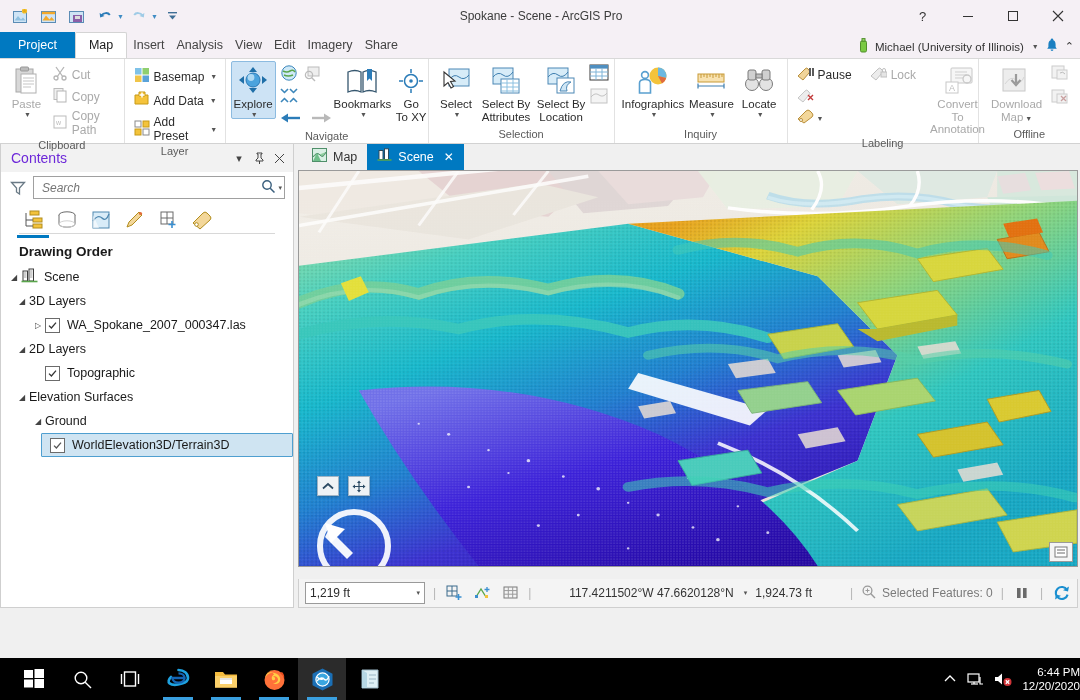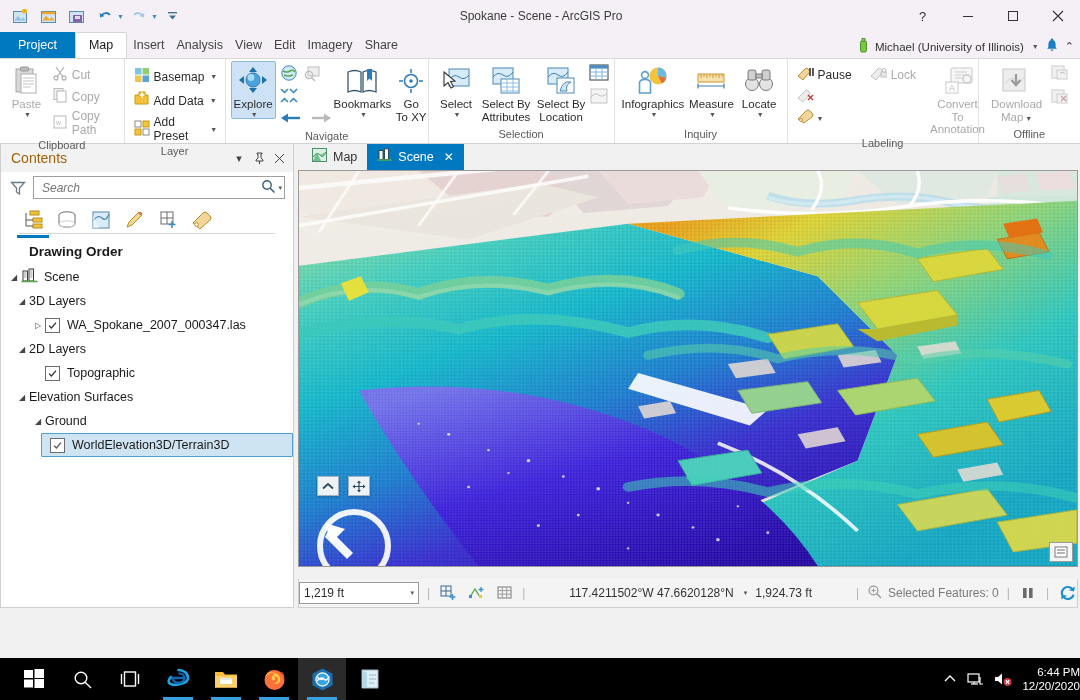--- a/index.html
+++ b/index.html
@@ -43,49 +43,49 @@
   .smallrow.dis .lb{color:#aaa;}
   .caret{font-size:7px;color:#555;margin-left:2px;}
   .stack{display:flex;flex-direction:column;justify-content:center;gap:1px;padding-top:2px;}
 
   
   .main{display:flex;height:464px;background:#f0f0f0;}
 
   
   .pane{width:292px;background:#fff;border:1px solid #cfcfcf;border-top:none;margin:0;display:flex;flex-direction:column;}
   .pane-head{height:28px;display:flex;align-items:center;padding:0 6px 0 10px;background:#f2f2f2;}
-  .pane-title{font-size:14px;color:#a16207;flex:1;}
+  .pane-title{font-size:14px;color:#6d28d9;flex:1;}
   .pane-head .pb{width:16px;height:16px;display:flex;align-items:center;justify-content:center;color:#444;font-size:11px;margin-left:4px;}
   .search-row{display:flex;align-items:center;gap:6px;padding:4px 8px 2px;}
   .funnel{width:18px;height:18px;display:flex;align-items:center;justify-content:center;}
   .search-box{flex:1;height:21px;border:1px solid #a0a0a0;background:#fff;display:flex;align-items:center;padding:0 2px 0 6px;}
   .search-box input{border:none;outline:none;flex:1;font-size:12px;font-style:italic;color:#777;font-family:"Liberation Sans",sans-serif;background:transparent;}
   .tabicons{display:flex;align-items:center;gap:6px;padding:6px 0 0 18px;}
   .tabicon{width:28px;height:26px;display:flex;align-items:center;justify-content:center;position:relative;}
   .tabicon.active:after{content:"";position:absolute;left:-2px;right:-2px;bottom:-5px;height:3px;background:#0079c1;}
   .tabsep{margin:0 18px 0 18px;height:1px;background:#d8d8d8;}
   .toc{padding:6px 0 0;font-size:12.5px;overflow:hidden;flex:1;}
-  .toc-title{font-weight:bold;font-size:13.5px;color:#1a1a1a;padding:4px 0 6px 28px;}
+  .toc-title{font-weight:bold;font-size:13.5px;color:#1a1a1a;padding:4px 0 6px 18px;}
   .toc-row{display:flex;align-items:center;height:24px;padding-left:6px;}
   .toc-row .arrow{width:14px;text-align:center;font-size:8px;color:#444;}
   .toc-row .cb{width:13px;height:13px;border:1px solid #6b6b6b;background:#fff;display:inline-flex;align-items:center;justify-content:center;margin-right:7px;}
   .toc-row .cb svg{display:block;}
   .toc-row .lbl{font-size:12.5px;color:#1a1a1a;}
   .toc-row.selected{background:#cfe4f2;border:1px solid #4f9fd0;margin-left:40px;padding-left:8px;height:22px;border-radius:1px;}
   .indent1{padding-left:14px;}
   .indent2{padding-left:30px;}
 
   
   .view{flex:1;display:flex;flex-direction:column;background:#f0f0f0;}
   .viewtabs{height:26px;display:flex;align-items:flex-end;padding-left:8px;background:#f0f0f0;}
   .vtab{display:flex;align-items:center;gap:6px;padding:4px 10px 5px;font-size:12.5px;color:#333;cursor:default;}
   .vtab.active{background:#0079c1;color:#fff;}
   .vtab .x{font-size:12px;margin-left:4px;}
   .canvas{position:relative;flex:1;margin:0 2px 0 4px;border:1px solid #9a9a9a;overflow:hidden;background:#cfe8ea;}
-  .statusbar{height:28px;display:flex;align-items:center;background:#f4f4f4;border:1px solid #cfcfcf;border-top:none;margin:12px 2px 0 4px;padding:0 0;gap:8px;}
+  .statusbar{height:28px;display:flex;align-items:center;background:#f4f4f4;border:1px solid #cfcfcf;border-top:none;margin:12px 2px 0 4px;padding:0 6px;gap:8px;}
   .scalebox{width:110px;height:20px;border:1px solid #9a9a9a;background:#fff;display:flex;align-items:center;padding:0 4px;font-size:12px;}
   .scalebox .v{flex:1;}
   .sb-ico{width:20px;height:20px;display:flex;align-items:center;justify-content:center;}
   .sb-sep{color:#b5b5b5;}
   .coords{font-size:12px;color:#333;}
   .statusbar .spacer{flex:1;}
   .selfeat{font-size:12px;color:#7a7a7a;display:flex;align-items:center;gap:5px;}
 
   
   .nav-small{position:absolute;width:20px;height:18px;background:#eef2f5;border:1px solid #9fb3c4;

